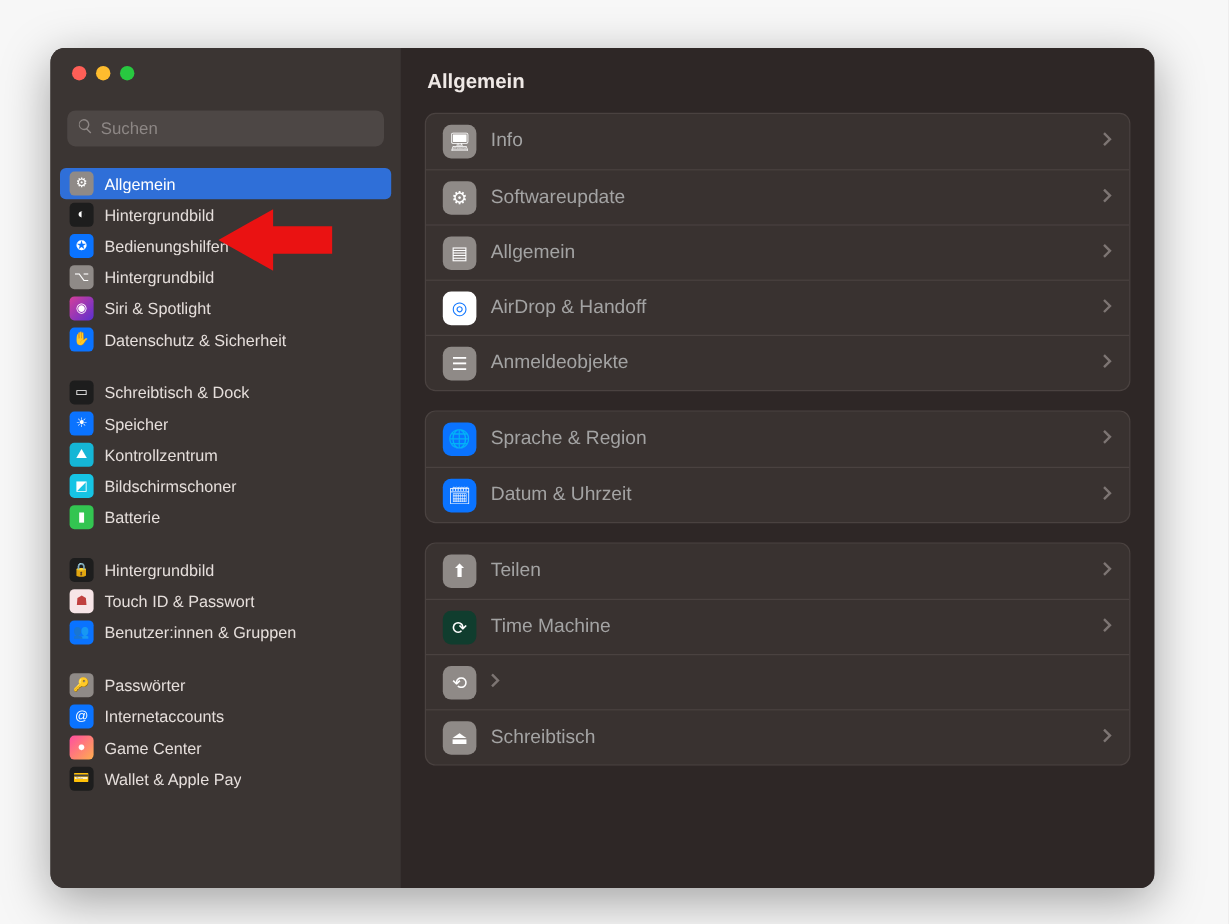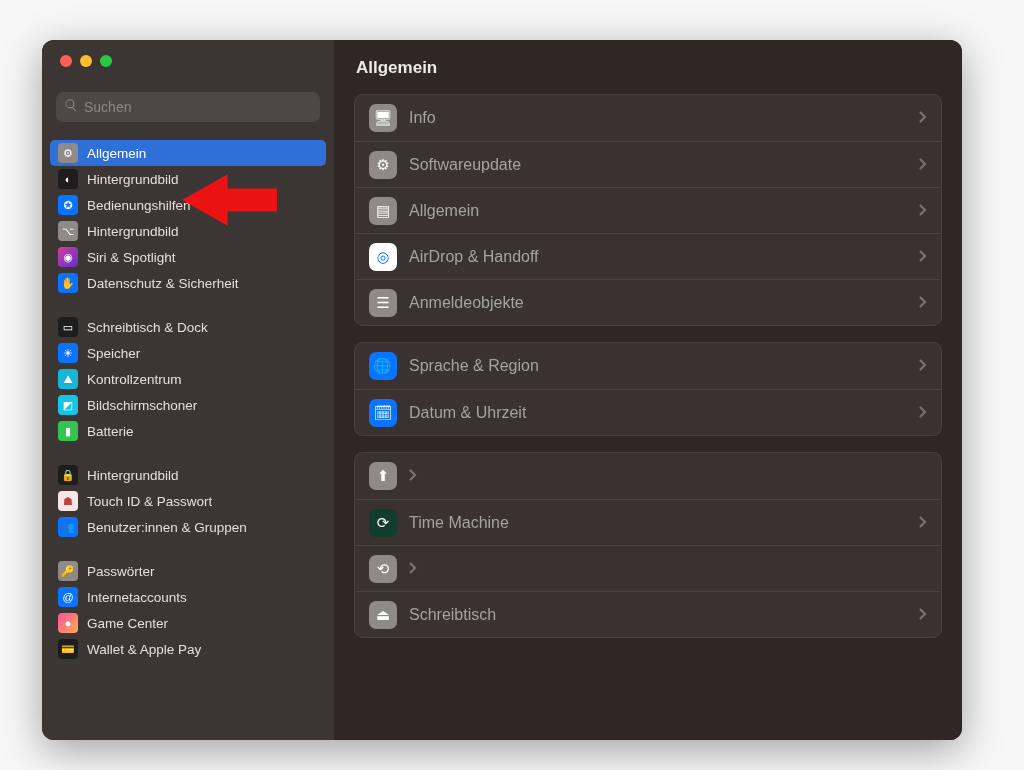--- a/index.html
+++ b/index.html
@@ -381,20 +381,21 @@
             <div class="chev"><svg viewBox="0 0 8 12">
                 <path d="M1 1l5 5-5 5"></path>
               </svg></div>
           </div>
         </div>
         <div class="panel">
           <div class="row">
             <div class="row-icon" style="background: rgb(143, 138, 135);">
               <span>⬆</span>
             </div>
+            <div class="row-label">Teilen</div>
             <div class="chev"><svg viewBox="0 0 8 12">
                 <path d="M1 1l5 5-5 5"></path>
               </svg></div>
           </div>
           <div class="row">
             <div class="row-icon" style="background: rgb(16, 61, 46);">
               <span>⟳</span>
             </div>
             <div class="row-label">Time Machine</div>
             <div class="chev"><svg viewBox="0 0 8 12">

